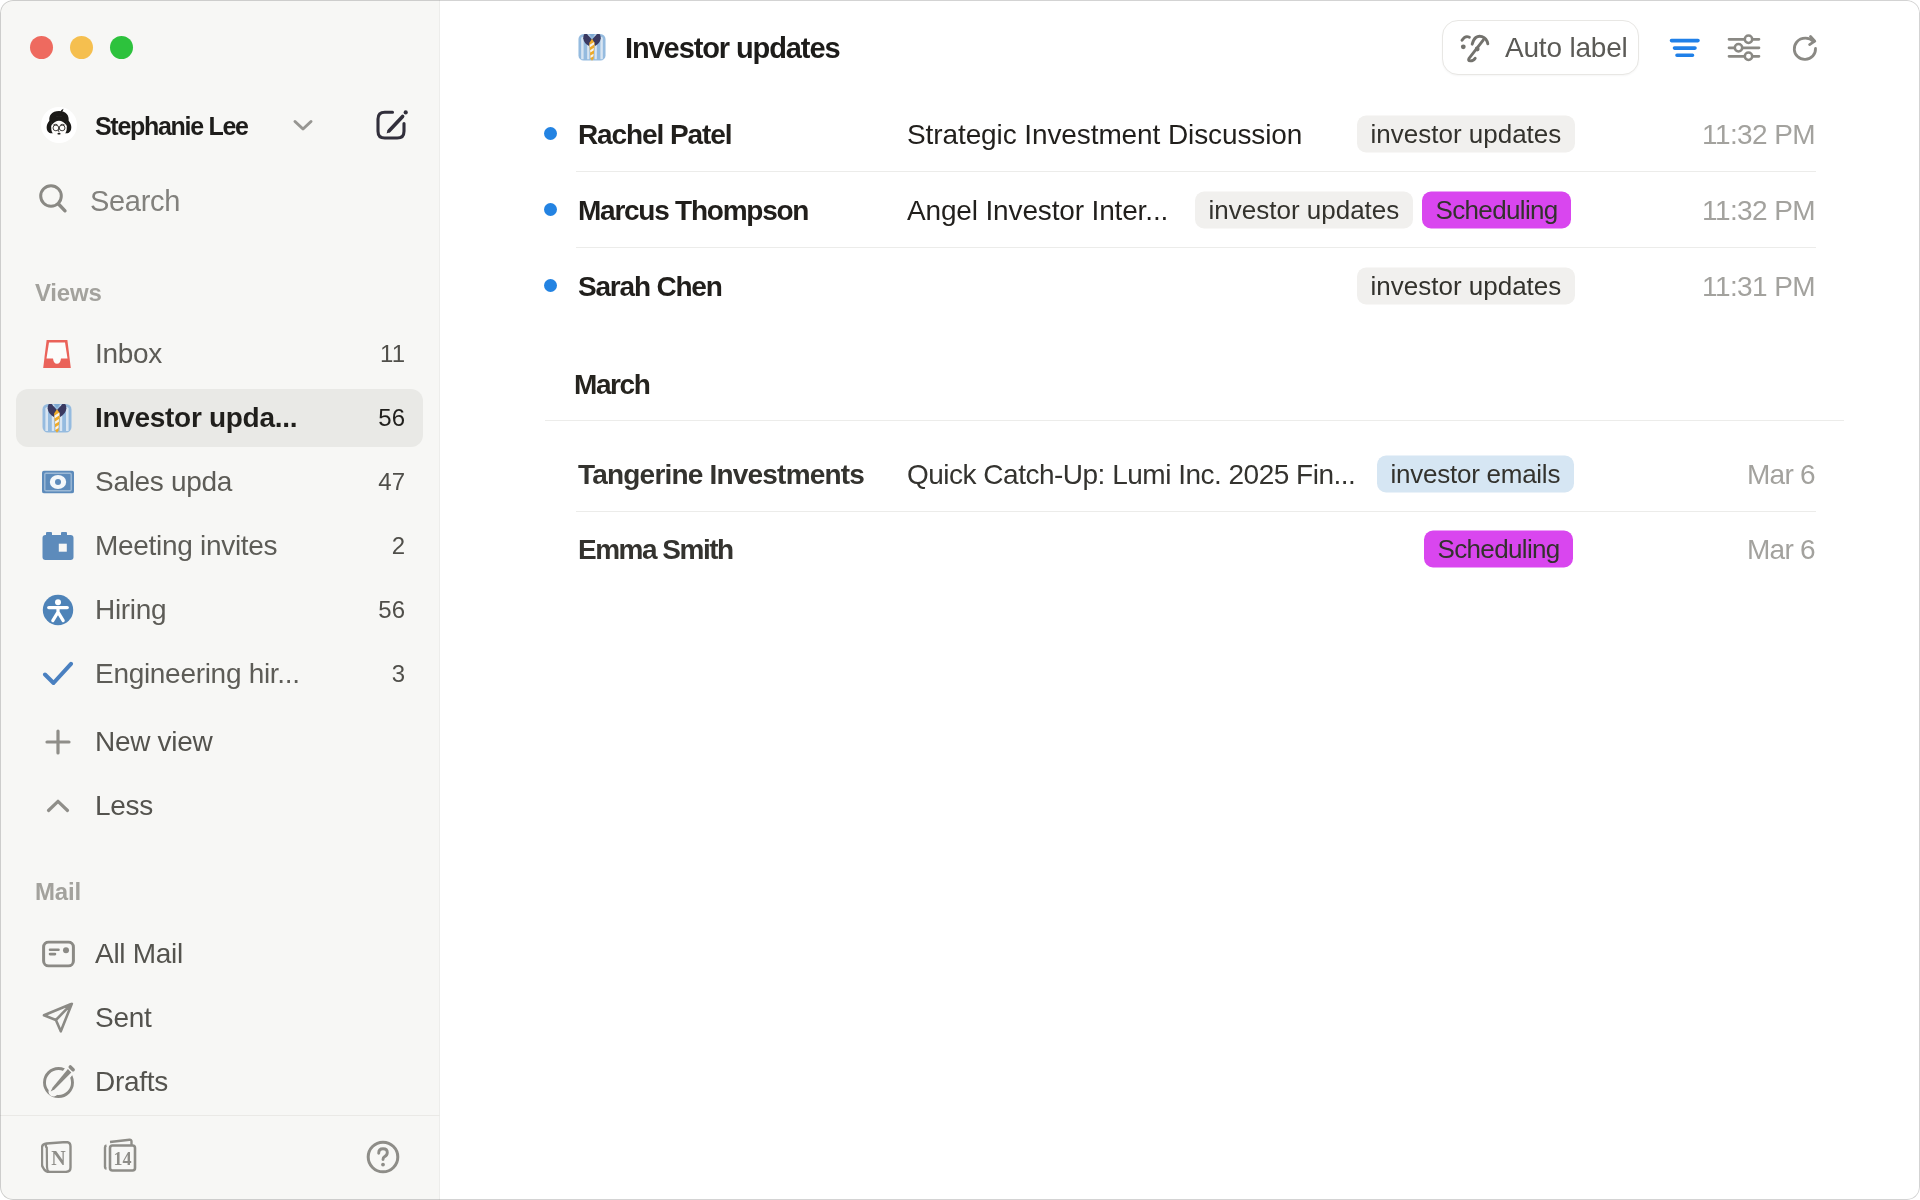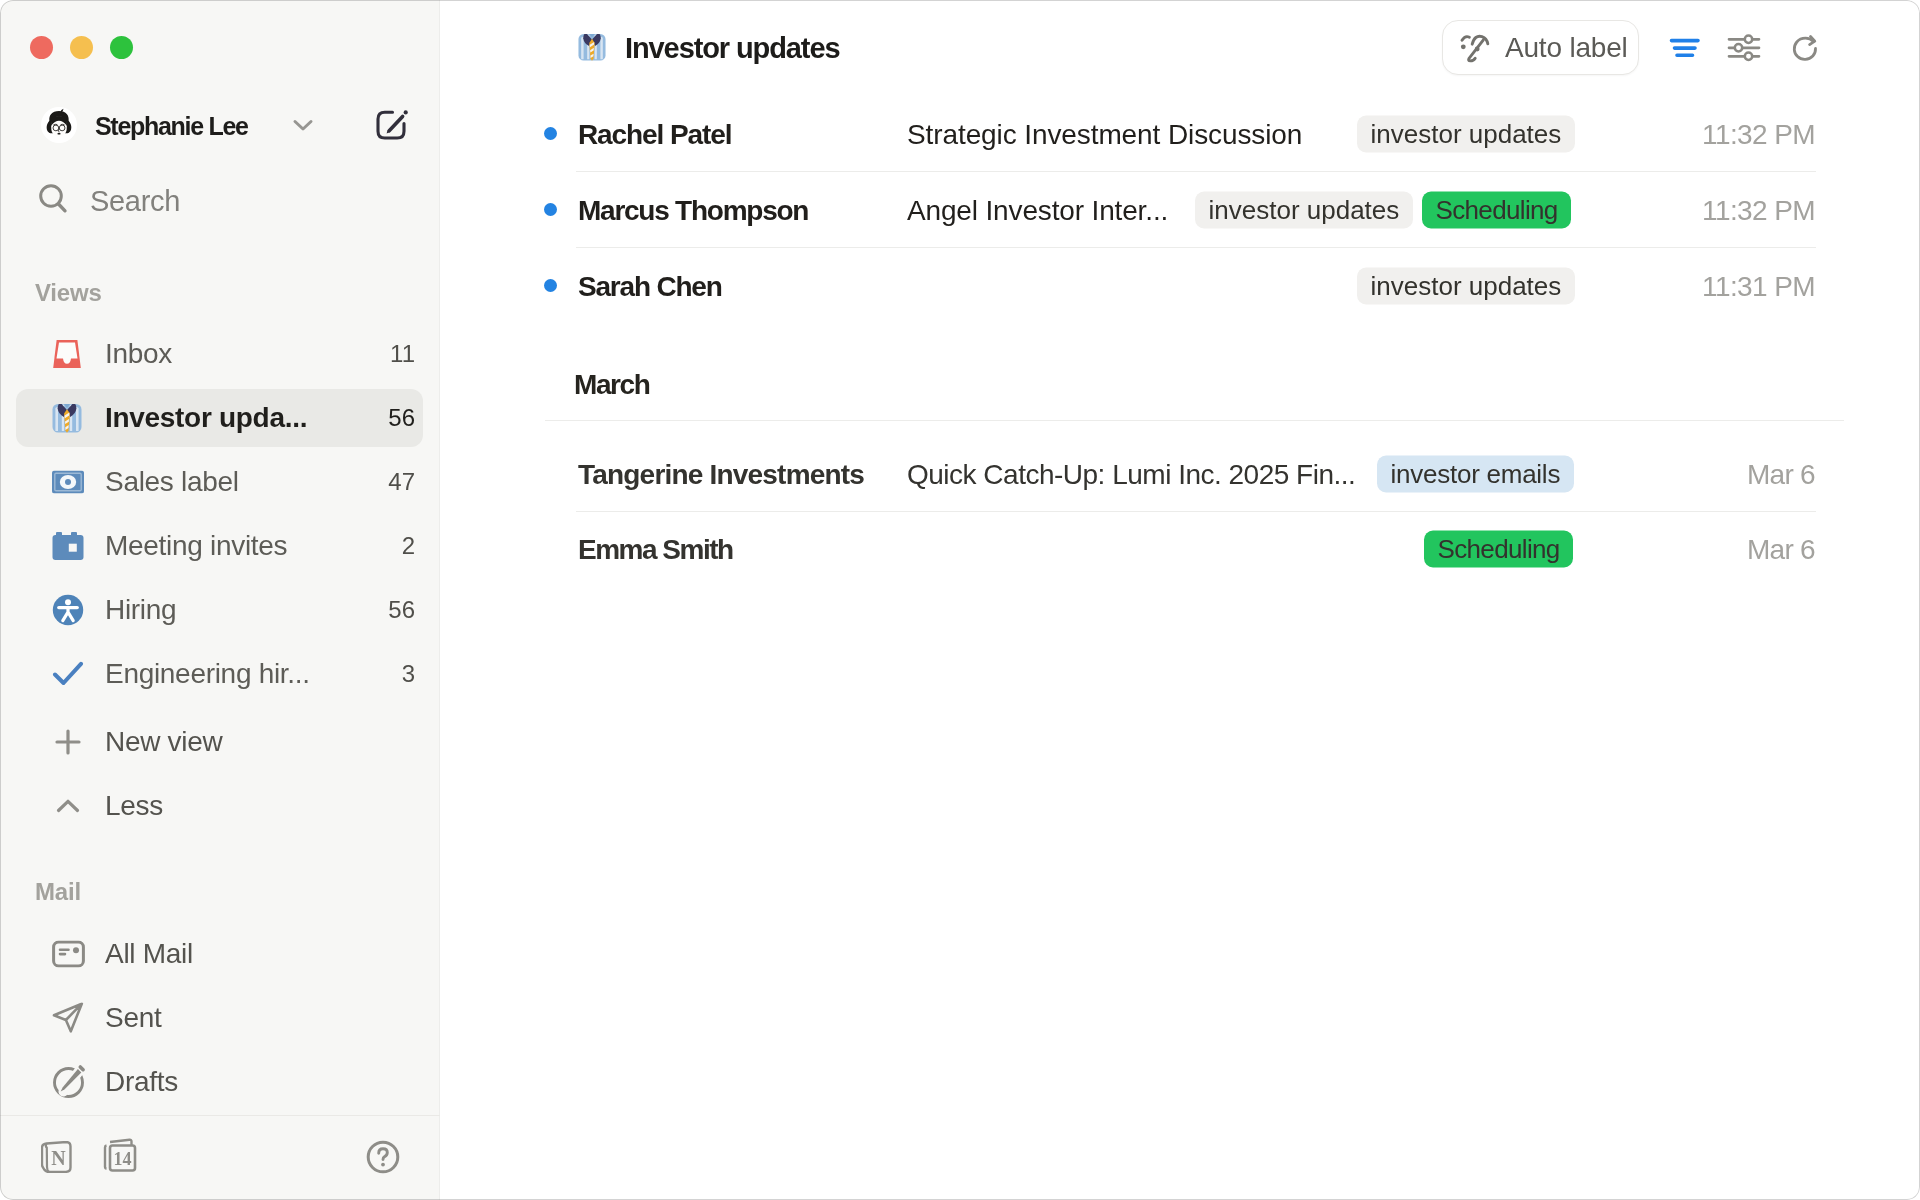--- a/index.html
+++ b/index.html
@@ -5,29 +5,29 @@
 *{margin:0;padding:0;box-sizing:border-box}
 html,body{width:1920px;height:1200px;background:#fff;font-family:"Liberation Sans",sans-serif;overflow:hidden;-webkit-font-smoothing:antialiased}
 .win{position:absolute;left:0;top:0;width:1920px;height:1200px;border-radius:13px;overflow:hidden;background:#fff}
 .win::after{content:"";position:absolute;left:0;top:0;right:0;bottom:0;border-radius:13px;box-shadow:inset 0 0 0 1px rgba(110,110,110,0.3);z-index:99}
 .abs{position:absolute}
 .side{position:absolute;left:0;top:0;width:440px;height:1200px;background:#f7f7f5;border-right:1px solid #ededeb}
 .vc{position:absolute;transform:translateY(-50%)}
 .dot{position:absolute;width:13px;height:13px;border-radius:50%;background:#2383e2}
 .tag{position:absolute;transform:translateY(-50%);height:37px;line-height:37px;border-radius:9px;padding:0 13.5px;font-size:26px;color:#33322d;white-space:nowrap}
 .tag.gray{background:#f1f0ee}
-.tag.purple{background:#22c55e}
+.tag.purple{background:#d946ef}
 .tag.blue{background:#d6e6f3}
 .time{position:absolute;transform:translateY(-50%);right:105px;font-size:28px;letter-spacing:-0.6px;color:#a3a29e}
 .name{position:absolute;transform:translateY(-50%);left:578px;font-size:28px;color:#211f1c;font-weight:700}
 .name.read{font-weight:700;color:#34332f}
 .subj{position:absolute;transform:translateY(-50%);left:907px;font-size:28px;color:#211f1c;white-space:nowrap}
 .subj.read{color:#34332f}
 .div{position:absolute;height:1px;background:#ececea}
-.srow{position:absolute;left:16px;width:440px;height:64px}
+.srow{position:absolute;left:6px;width:440px;height:64px}
 .srow .icon{position:absolute;left:36px;top:50%;transform:translateY(-50%)}
 .srow .lbl{position:absolute;left:89px;top:50%;transform:translateY(-50%);font-size:28px;letter-spacing:-0.3px;color:#5d5c57;white-space:nowrap}
 .srow .cnt{position:absolute;right:41px;top:50%;transform:translateY(-50%);font-size:24px;color:#504f4a}
 .sechead{position:absolute;transform:translateY(-50%);left:35px;font-size:24px;font-weight:700;color:#a3a29d;letter-spacing:-0.2px}
 </style>
 </head>
 <body>
 <div class="win">
 
   <div class="side"></div>
@@ -96,21 +96,21 @@
       <div class="cnt" style="color:#201f1c">56</div>
   </div>
 
   <div class="srow" style="top:450px">
     <svg class="icon" width="32" height="23" viewBox="0 0 32 23">
       <rect x="0" y="0" width="32" height="23" rx="2.5" fill="#5d8bbb"></rect>
       <rect x="2.8" y="2.8" width="26.4" height="17.4" rx="1.2" fill="none" stroke="#9cb9d6" stroke-width="1.4"></rect>
       <ellipse cx="16" cy="11.5" rx="8.2" ry="6.9" fill="#f3f7fa"></ellipse>
       <circle cx="16" cy="11.5" r="3" fill="#5d8bbb"></circle>
     </svg>
-    <div class="lbl">Sales label</div>
+    <div class="lbl">Sales upda</div>
       <div class="cnt">47</div>
   </div>
 
   <div class="srow" style="top:514px">
     <svg class="icon" width="32" height="29" viewBox="0 0 32 29">
       <rect x="4" y="0.5" width="6" height="6" rx="1" fill="#5d8bbb"></rect>
       <rect x="19" y="0.5" width="6" height="6" rx="1" fill="#5d8bbb"></rect>
       <rect x="0.5" y="3.5" width="31" height="25" rx="3" fill="#5d8bbb"></rect>
       <rect x="16.8" y="12.2" width="8" height="8" fill="#f7f7f5"></rect>
     </svg>

